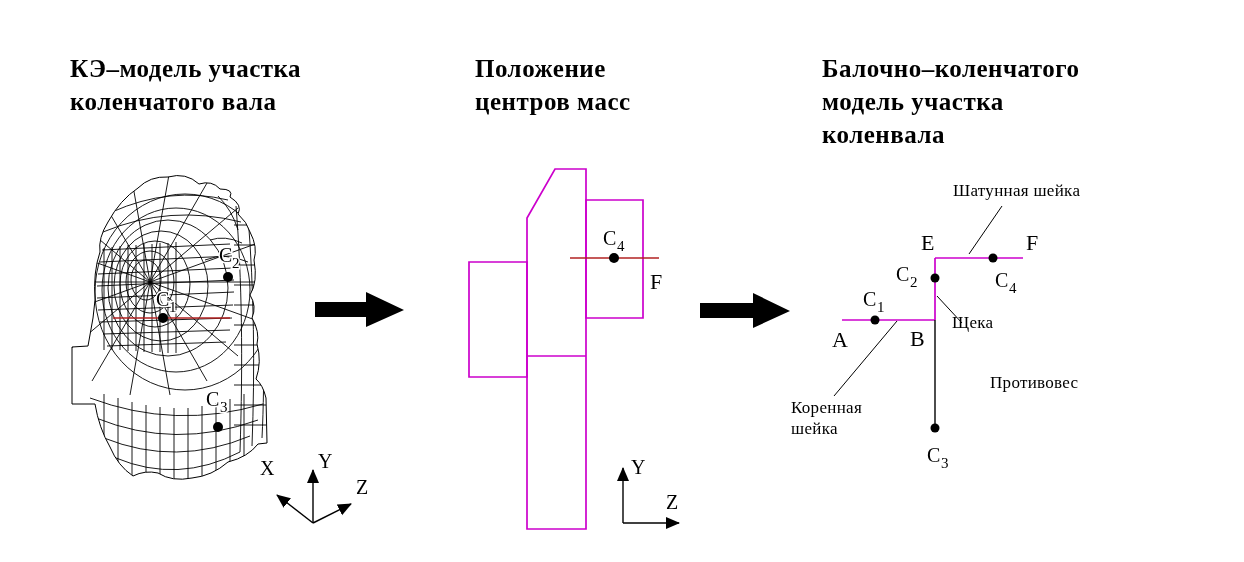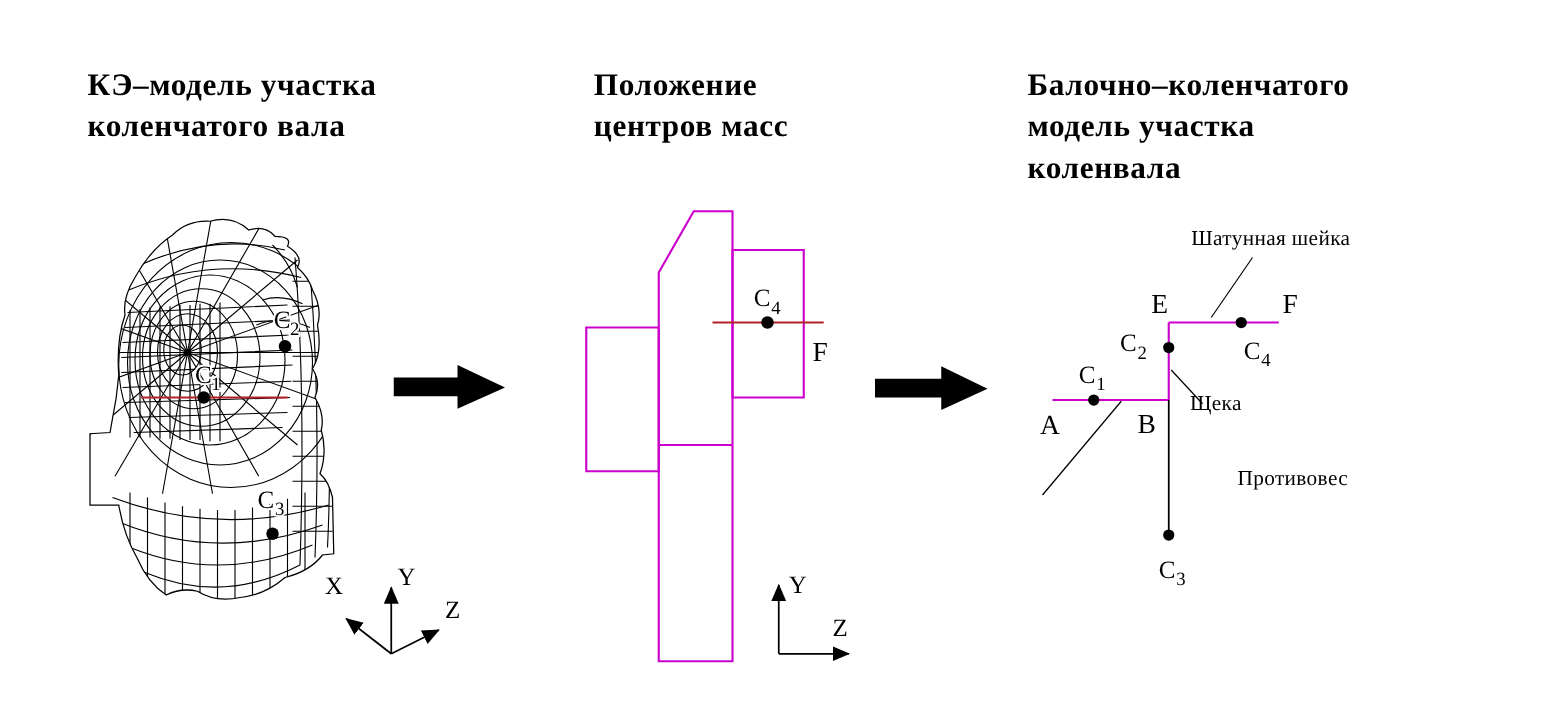--- a/index.html
+++ b/index.html
@@ -152,14 +152,16 @@
 коленчатого вала</div>
   <div class="title" style="left:475px;top:52px;">Положение
 центров масс</div>
   <div class="title" style="left:822px;top:52px;">Балочно–коленчатого
 модель участка
 коленвала</div>
 
   <div class="ann" style="left:953px;top:180px;">Шатунная шейка</div>
   <div class="ann" style="left:952px;top:312px;">Щека</div>
   <div class="ann" style="left:943px;top:372px;margin-left:47px;">Противовес</div>
+  <div class="ann" style="left:791px;top:397px;">Коренная
+шейка</div>
 
 </div>
 
 </body></html>

